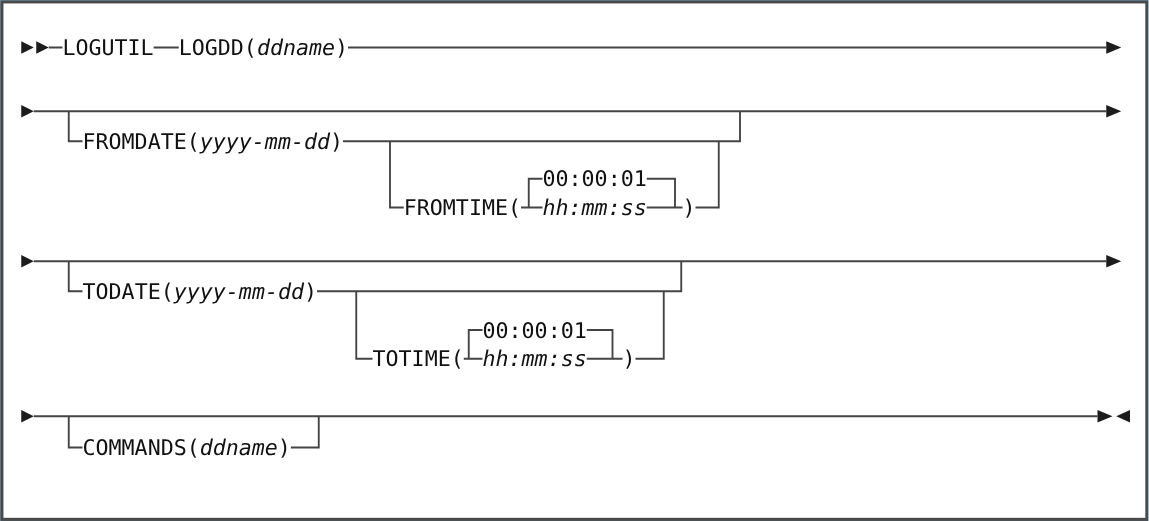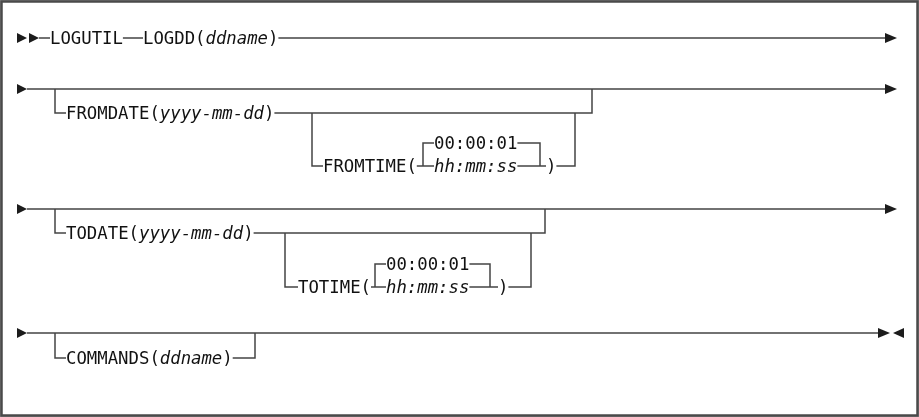--- a/index.html
+++ b/index.html
@@ -1,19 +1,19 @@
 <!DOCTYPE html>
 <html><head>
 <meta charset="utf-8">
 <style>
   html,body { margin:0; padding:0; background:#ffffff; }
   .frame {
     position:relative;
     width:919px; height:417px;
-    background:#a3a3a3;
+    background:#7dd3fc;
     font-family:"DejaVu Sans Mono","Liberation Mono",monospace;
   }
   svg { display:block; }
   .border-rect { fill:#ffffff; stroke:#4a4a4a; stroke-width:2.5; }
   .rail { stroke:#444444; stroke-width:1.5; fill:none; }
   .arrowhead { fill:#1c1c1c; stroke:none; }
   .kw {
     font-family:"DejaVu Sans Mono","Liberation Mono",monospace;
     font-size:17.3px; fill:#111111; font-style:normal;
   }

